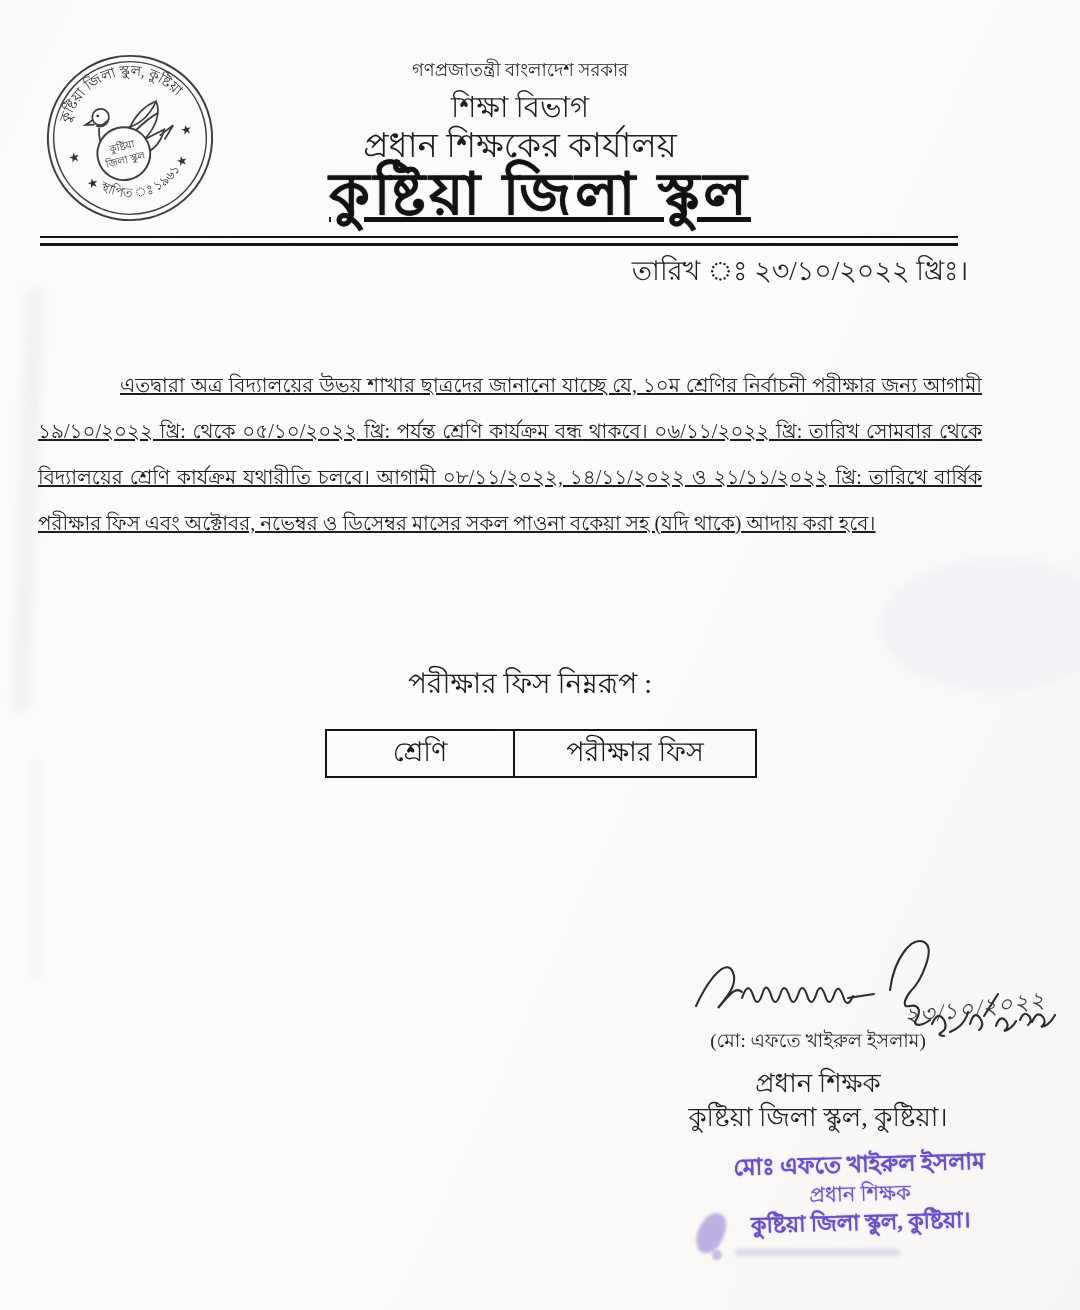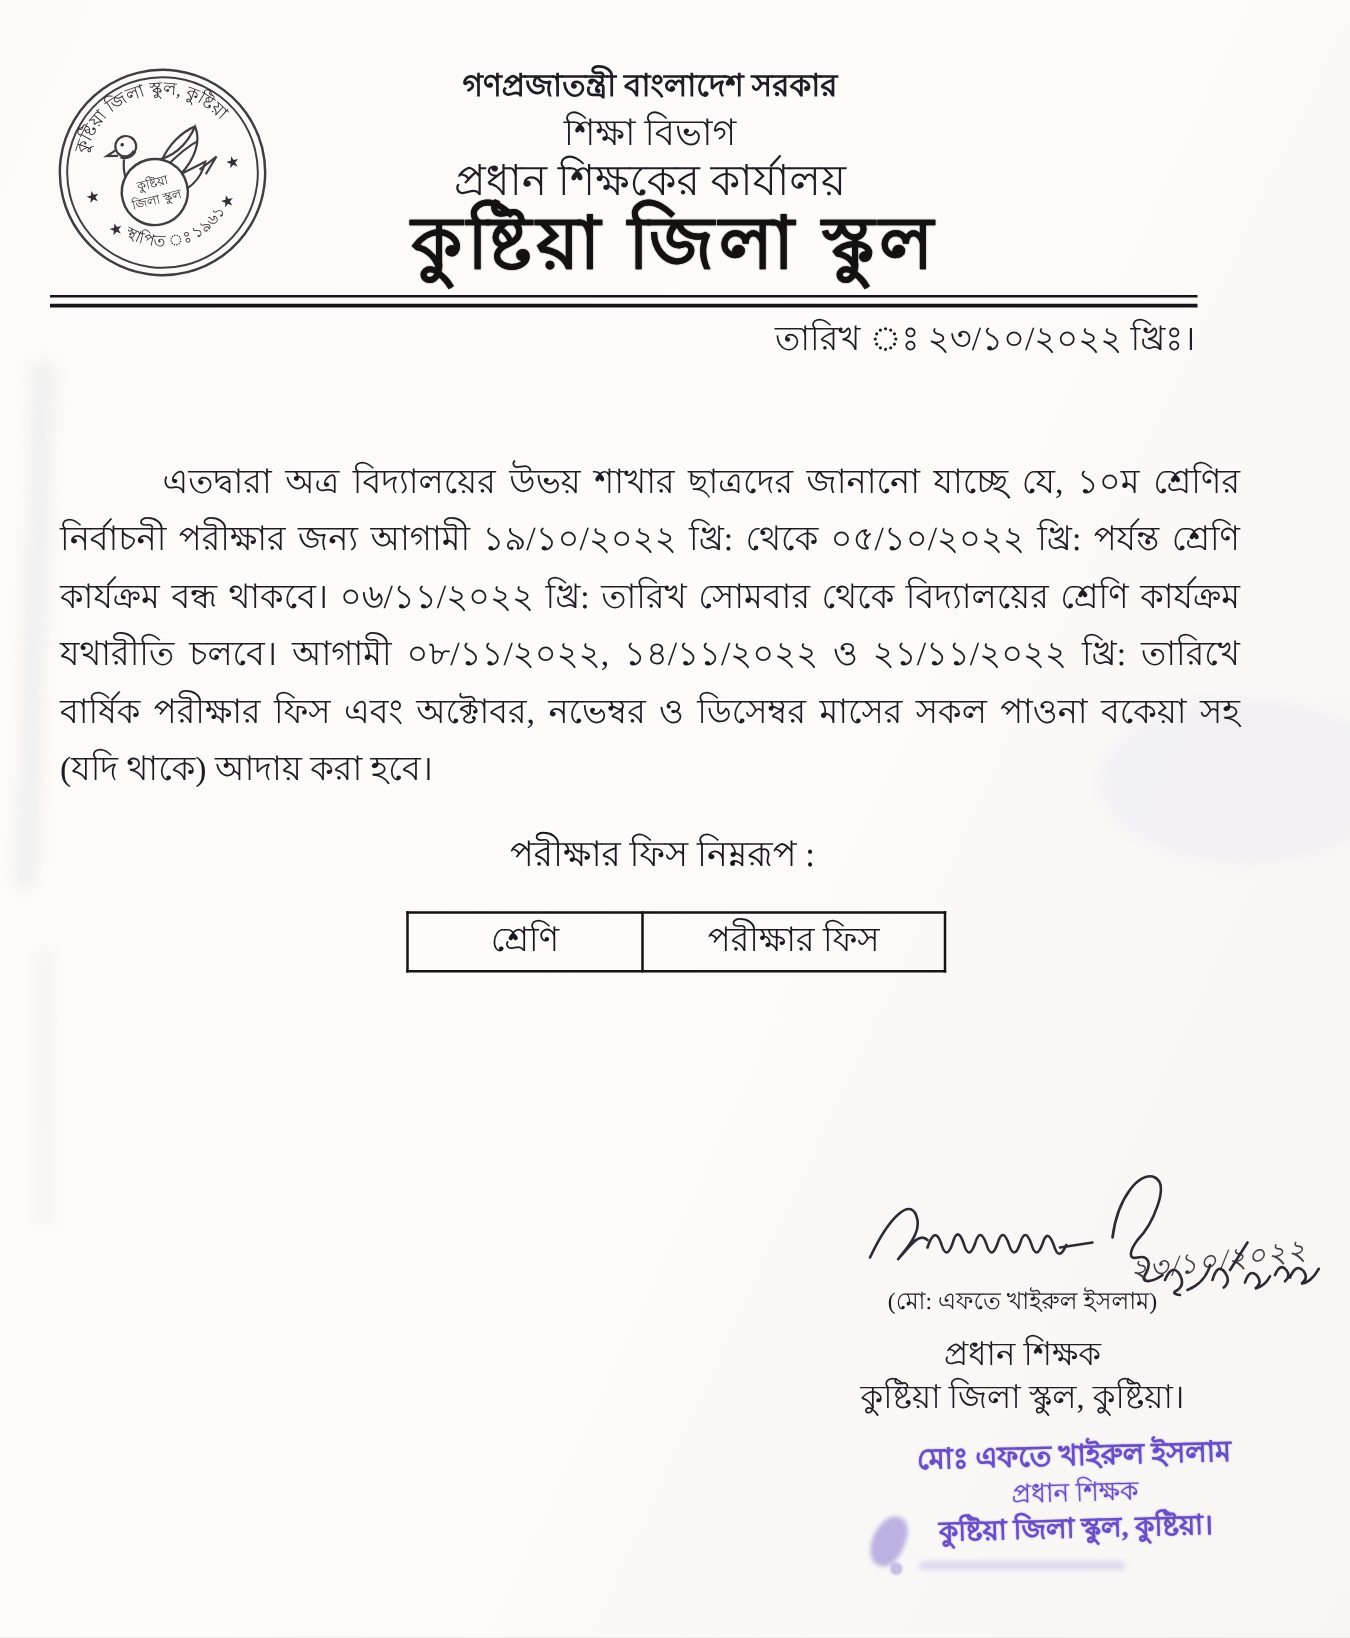--- a/index.html
+++ b/index.html
@@ -14,43 +14,44 @@
     color:#1d1d24;
   }
   
   .streak{position:absolute;pointer-events:none;filter:blur(6px);}
   .streak.s1{left:20px;top:290px;width:16px;height:420px;background:rgba(170,170,178,.14);transform:rotate(2deg);}
   .streak.s2{left:30px;top:760px;width:12px;height:220px;background:rgba(170,170,178,.10);}
   .streak.s3{right:-30px;top:560px;width:230px;height:130px;background:rgba(205,200,235,.16);border-radius:50%;}
 
   
   .hdr{position:absolute;left:140px;top:52px;width:760px;text-align:center;}
-  .hdr .l1{font-size:25px;line-height:36px;font-weight:bold;}
+  .hdr .l1{font-size:18px;line-height:36px;}
   .hdr .l2{font-size:29px;line-height:38px;}
   .hdr .l3{font-size:34px;line-height:40px;}
   .school-title{
     position:absolute;left:0;top:150px;width:1080px;text-align:center;
     font-size:58px;font-weight:900;letter-spacing:4px;color:#121212;
     font-family:"Liberation Serif","DejaVu Serif",serif;
     text-shadow:0 0 1px #121212;
+    text-decoration:underline;
   }
   .double-rule{
     position:absolute;left:40px;top:236px;width:918px;height:5px;
     border-top:2px solid #15151a;border-bottom:3px solid #15151a;
   }
-  .date-line{position:absolute;left:620px;top:250px;width:360px;font-size:27px;}
+  .date-line{position:absolute;left:620px;top:250px;width:360px;text-align:center;font-size:27px;}
 
   
   .seal{position:absolute;left:40px;top:50px;width:180px;height:176px;}
 
   
   .body-par{
-    position:absolute;left:48px;top:362px;width:944px;
-    font-size:27px;line-height:46px;text-align:justify;text-indent:82px;
-    color:#1c1c22;margin:0;
+    position:absolute;left:38px;top:362px;width:944px;
+    font-size:20px;line-height:46px;text-align:justify;text-indent:82px;
+    color:#1c1c22;margin:0;text-decoration:underline;
   }
 
   .fees-heading{position:absolute;left:408px;top:662px;font-size:28px;font-weight:normal;color:#17171d;}
 
   table.fees{
     position:absolute;left:325px;top:729px;border-collapse:collapse;
     font-size:27px;color:#17171d;
   }
   table.fees th,table.fees td{
     border:2px solid #141414;text-align:center;padding:0 12px;height:39px;

